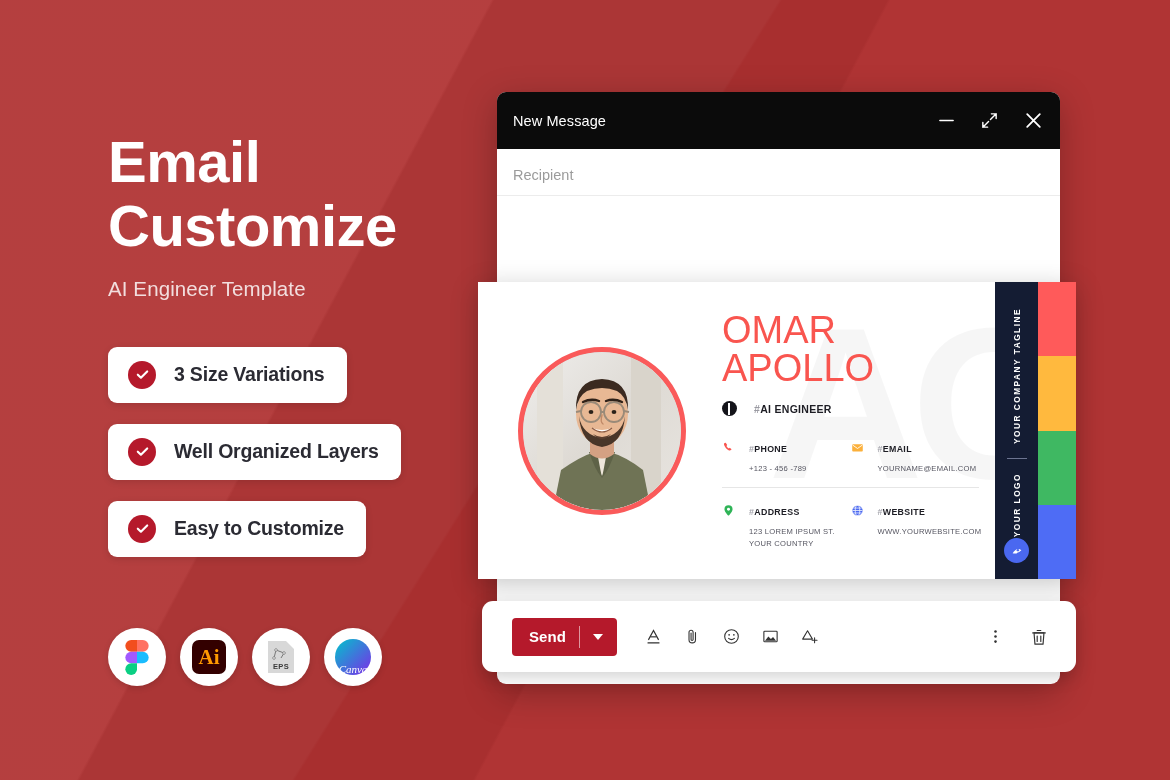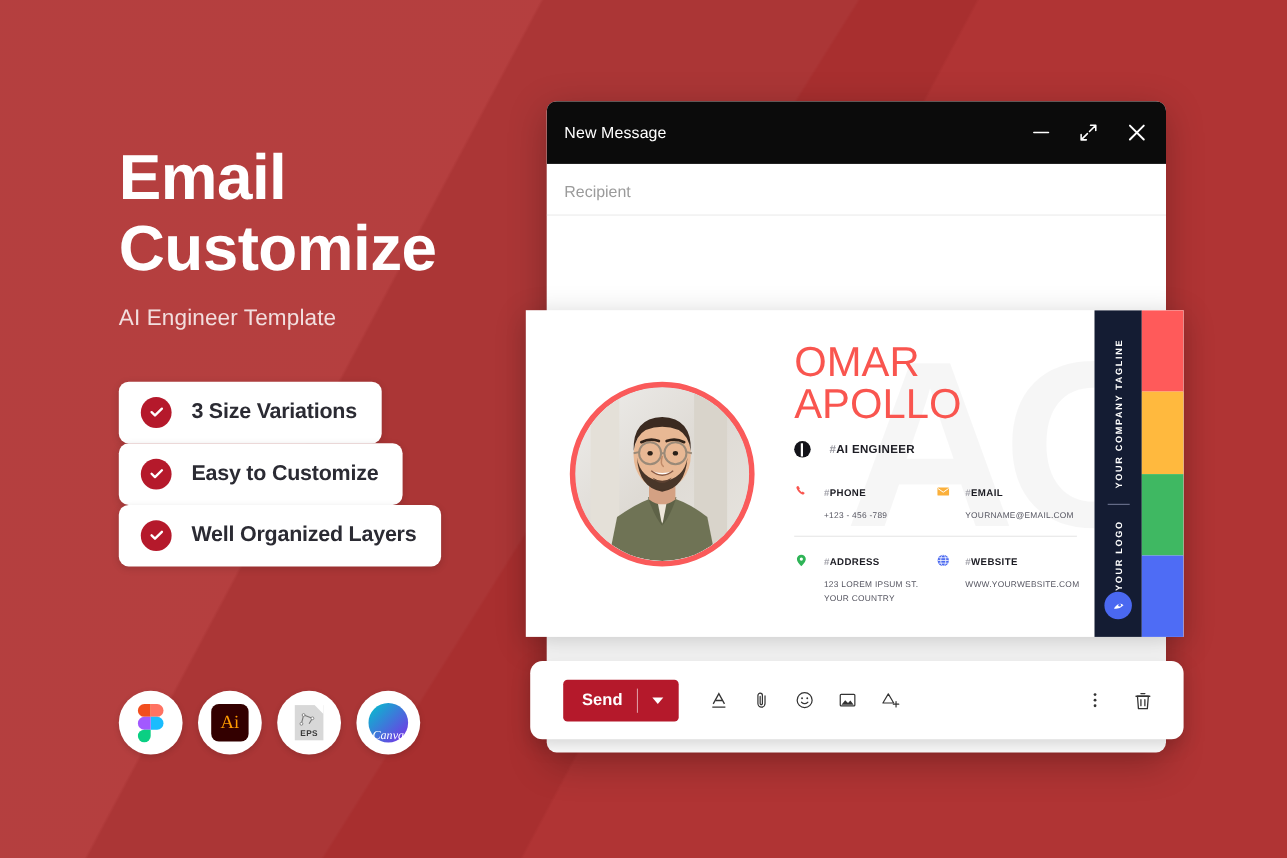--- a/index.html
+++ b/index.html
@@ -35,20 +35,21 @@
   .subtitle {
     color: #f2dede; font-size: 20.5px; font-weight: 500;
     margin-top: 19px; letter-spacing: 0.1px;
   }
 
   .pills { margin-top: 46px; }
   .pill {
     background: #fff; border-radius: 9px;
     display: flex; align-items: center;
     padding: 14px 22px 14px 20px;
+    margin-bottom: 21px;
     width: fit-content;
     box-shadow: 0 2px 7px rgba(0,0,0,0.13);
   }
   .pill-check {
     width: 28px; height: 28px; border-radius: 50%;
     background: #B5192B; flex: 0 0 28px;
     display: flex; align-items: center; justify-content: center;
     margin-right: 18px;
   }
   .pill-check svg { display: block; }
@@ -216,46 +217,46 @@
           </svg>
       </span>
       <span class="pill-label">3 Size Variations</span>
     </div>
     <div class="pill">
       <span class="pill-check">
         <svg width="15" height="15" viewBox="0 0 16 16">
             <path d="M3 8.2 L6.3 11.4 L13 4.8" stroke="#fff" stroke-width="2.3" fill="none" stroke-linecap="round" stroke-linejoin="round"></path>
           </svg>
       </span>
-      <span class="pill-label">Easy to Customize</span>
+      <span class="pill-label">Well Organized Layers</span>
     </div>
     <div class="pill">
       <span class="pill-check">
         <svg width="15" height="15" viewBox="0 0 16 16">
             <path d="M3 8.2 L6.3 11.4 L13 4.8" stroke="#fff" stroke-width="2.3" fill="none" stroke-linecap="round" stroke-linejoin="round"></path>
           </svg>
       </span>
-      <span class="pill-label">Well Organized Layers</span>
+      <span class="pill-label">Easy to Customize</span>
     </div>
   </div>
 </div>
 
 <div class="apps">
   <div class="app-badge">
     <svg width="24" height="35" viewBox="0 0 24 36">
       <path d="M6 0h6v12H6a6 6 0 010-12z" fill="#F24E1E"></path>
       <path d="M12 0h6a6 6 0 010 12h-6V0z" fill="#FF7262"></path>
       <path d="M12 12h6a6 6 0 110 12h-6V12z" fill="#1ABCFE"></path>
       <path d="M6 12h6v12H6a6 6 0 010-12z" fill="#A259FF"></path>
       <path d="M6 24h6v6a6 6 0 11-6-6z" fill="#0ACF83"></path>
     </svg>
   </div>
   <div class="app-badge">
     <div style="width:34px;height:34px;border-radius:7px;background:#330000;display:flex;align-items:center;justify-content:center;">
-      <span style="color:#FF9A00;font-size:17px;font-weight:normal;font-family:'Liberation Serif',serif;">Ai</span>
+      <span style="color:#FF9A00;font-size:21px;font-weight:bold;font-family:'Liberation Serif',serif;">Ai</span>
     </div>
   </div>
   <div class="app-badge">
     <div class="eps-doc">
       <span>EPS</span>
       <svg width="18" height="14" viewBox="0 0 18 14" style="position:absolute;top:6px;left:4px;">
         <path d="M2 11 L4 3 L12 6 L9 11" stroke="#777" stroke-width="1" fill="none"></path>
         <circle cx="2" cy="11" r="1.3" fill="#fff" stroke="#777" stroke-width="0.8"></circle>
         <circle cx="4" cy="3" r="1.3" fill="#fff" stroke="#777" stroke-width="0.8"></circle>
         <circle cx="12" cy="6" r="1.3" fill="#fff" stroke="#777" stroke-width="0.8"></circle>

